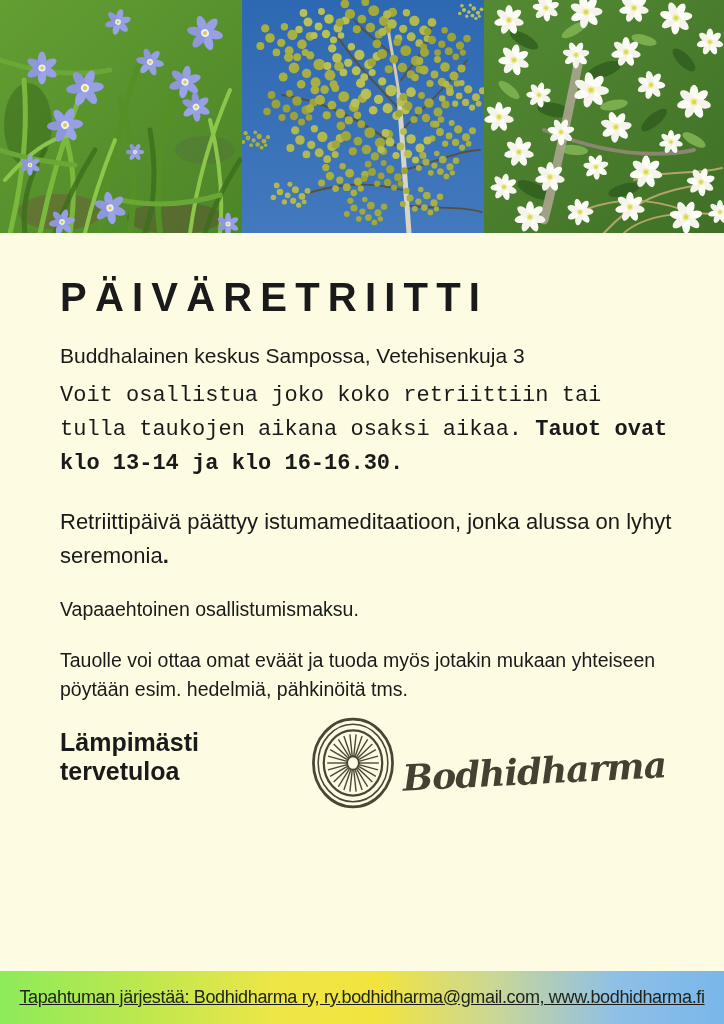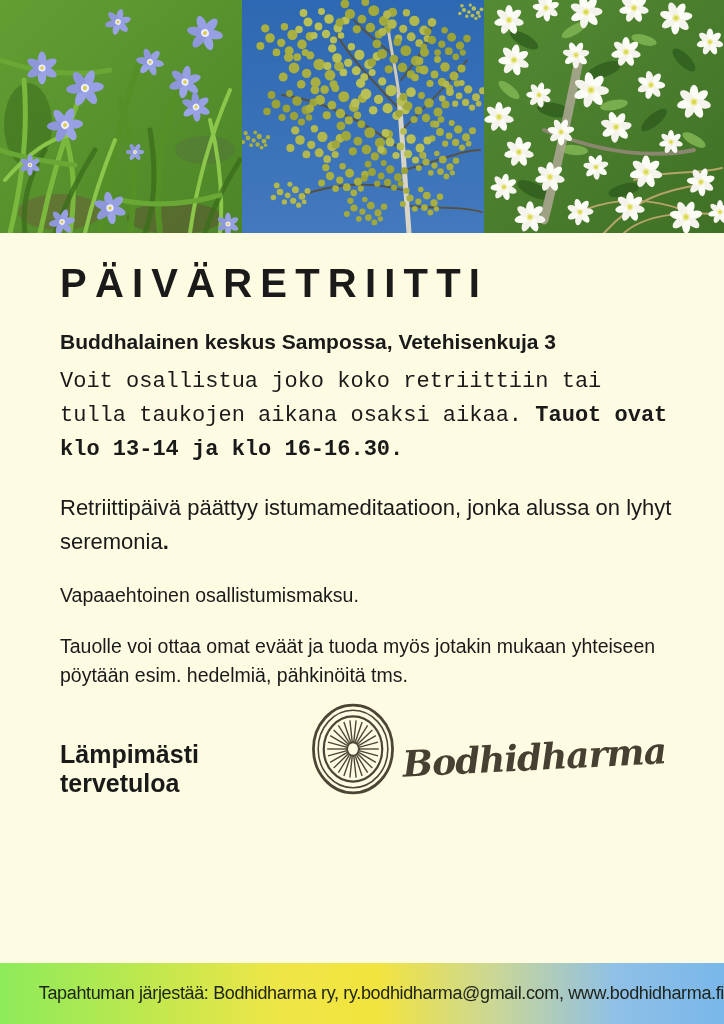--- a/index.html
+++ b/index.html
@@ -6,40 +6,40 @@
   .flyer{
     position:relative;width:724px;height:1024px;margin:0 auto;
     background:#fdfbe2;overflow:hidden;
     font-family:"Liberation Sans",sans-serif;color:#1a1a1a;
   }
   
   .photo-strip{display:flex;height:233px;width:724px;}
   .photo-strip svg{display:block;flex:0 0 auto;}
   
   .content{position:absolute;top:233px;left:0;right:0;bottom:61px;
-           padding:30px 40px 0 60px;box-sizing:border-box;}
+           padding:44px 40px 0 60px;box-sizing:border-box;}
   h1.title{margin:0;font-size:40px;line-height:1;font-weight:bold;
            letter-spacing:0.205em;white-space:nowrap;}
   .sub{margin:26px 0 0;font-size:25px;line-height:30px;font-weight:bold;}
-  .loc{margin:26px 0 8px;font-size:21px;line-height:26px;font-weight:bold;}
+  .loc{margin:26px 0 8px;font-size:21px;line-height:26px;font-weight:normal;}
   .p-body{margin:24px 0 0;font-size:22px;line-height:34px;max-width:618px;}
   .p-body.tight{margin-top:10px;font-family:Liberation Mono, monospace;}
   .p-small{margin:22px 0 0;font-size:19.5px;line-height:29px;max-width:630px;}
-  .bottom-row{margin-top:10px;display:flex;align-items:flex-end;
+  .bottom-row{margin-top:10px;display:flex;align-items:flex-start;
               justify-content:space-between;}
   .welcome{margin:14px 0 0;font-size:25px;font-weight:bold;}
   .logo{display:flex;align-items:center;margin-right:18px;}
   .logo-text{font-family:"DejaVu Serif",serif;font-style:italic;font-weight:bold;
              font-size:36px;color:#454031;transform:rotate(-3deg) translateY(8px);
              margin-left:6px;letter-spacing:-1px;}
   
-  .footer-bar{position:absolute;left:0;bottom:0;width:724px;height:61px;
+  .footer-bar{position:absolute;left:0;bottom:0;width:724px;height:53px;
     background:linear-gradient(90deg,#8deb5a 0%,#b9e84f 18%,#eee647 38%,
                #f2e43e 52%,#cbd794 68%,#8fc0e6 85%,#79b7ea 100%);
-    display:flex;align-items:center;justify-content:flex-end;}
+    display:flex;align-items:center;justify-content:center;text-decoration:underline;}
   .footer-bar span{font-size:18px;letter-spacing:-0.35px;color:#20251c;
                    white-space:nowrap;}
 </style>
 </head>
 <body>
 
 <div class="flyer">
 
   <div class="photo-strip">
 

